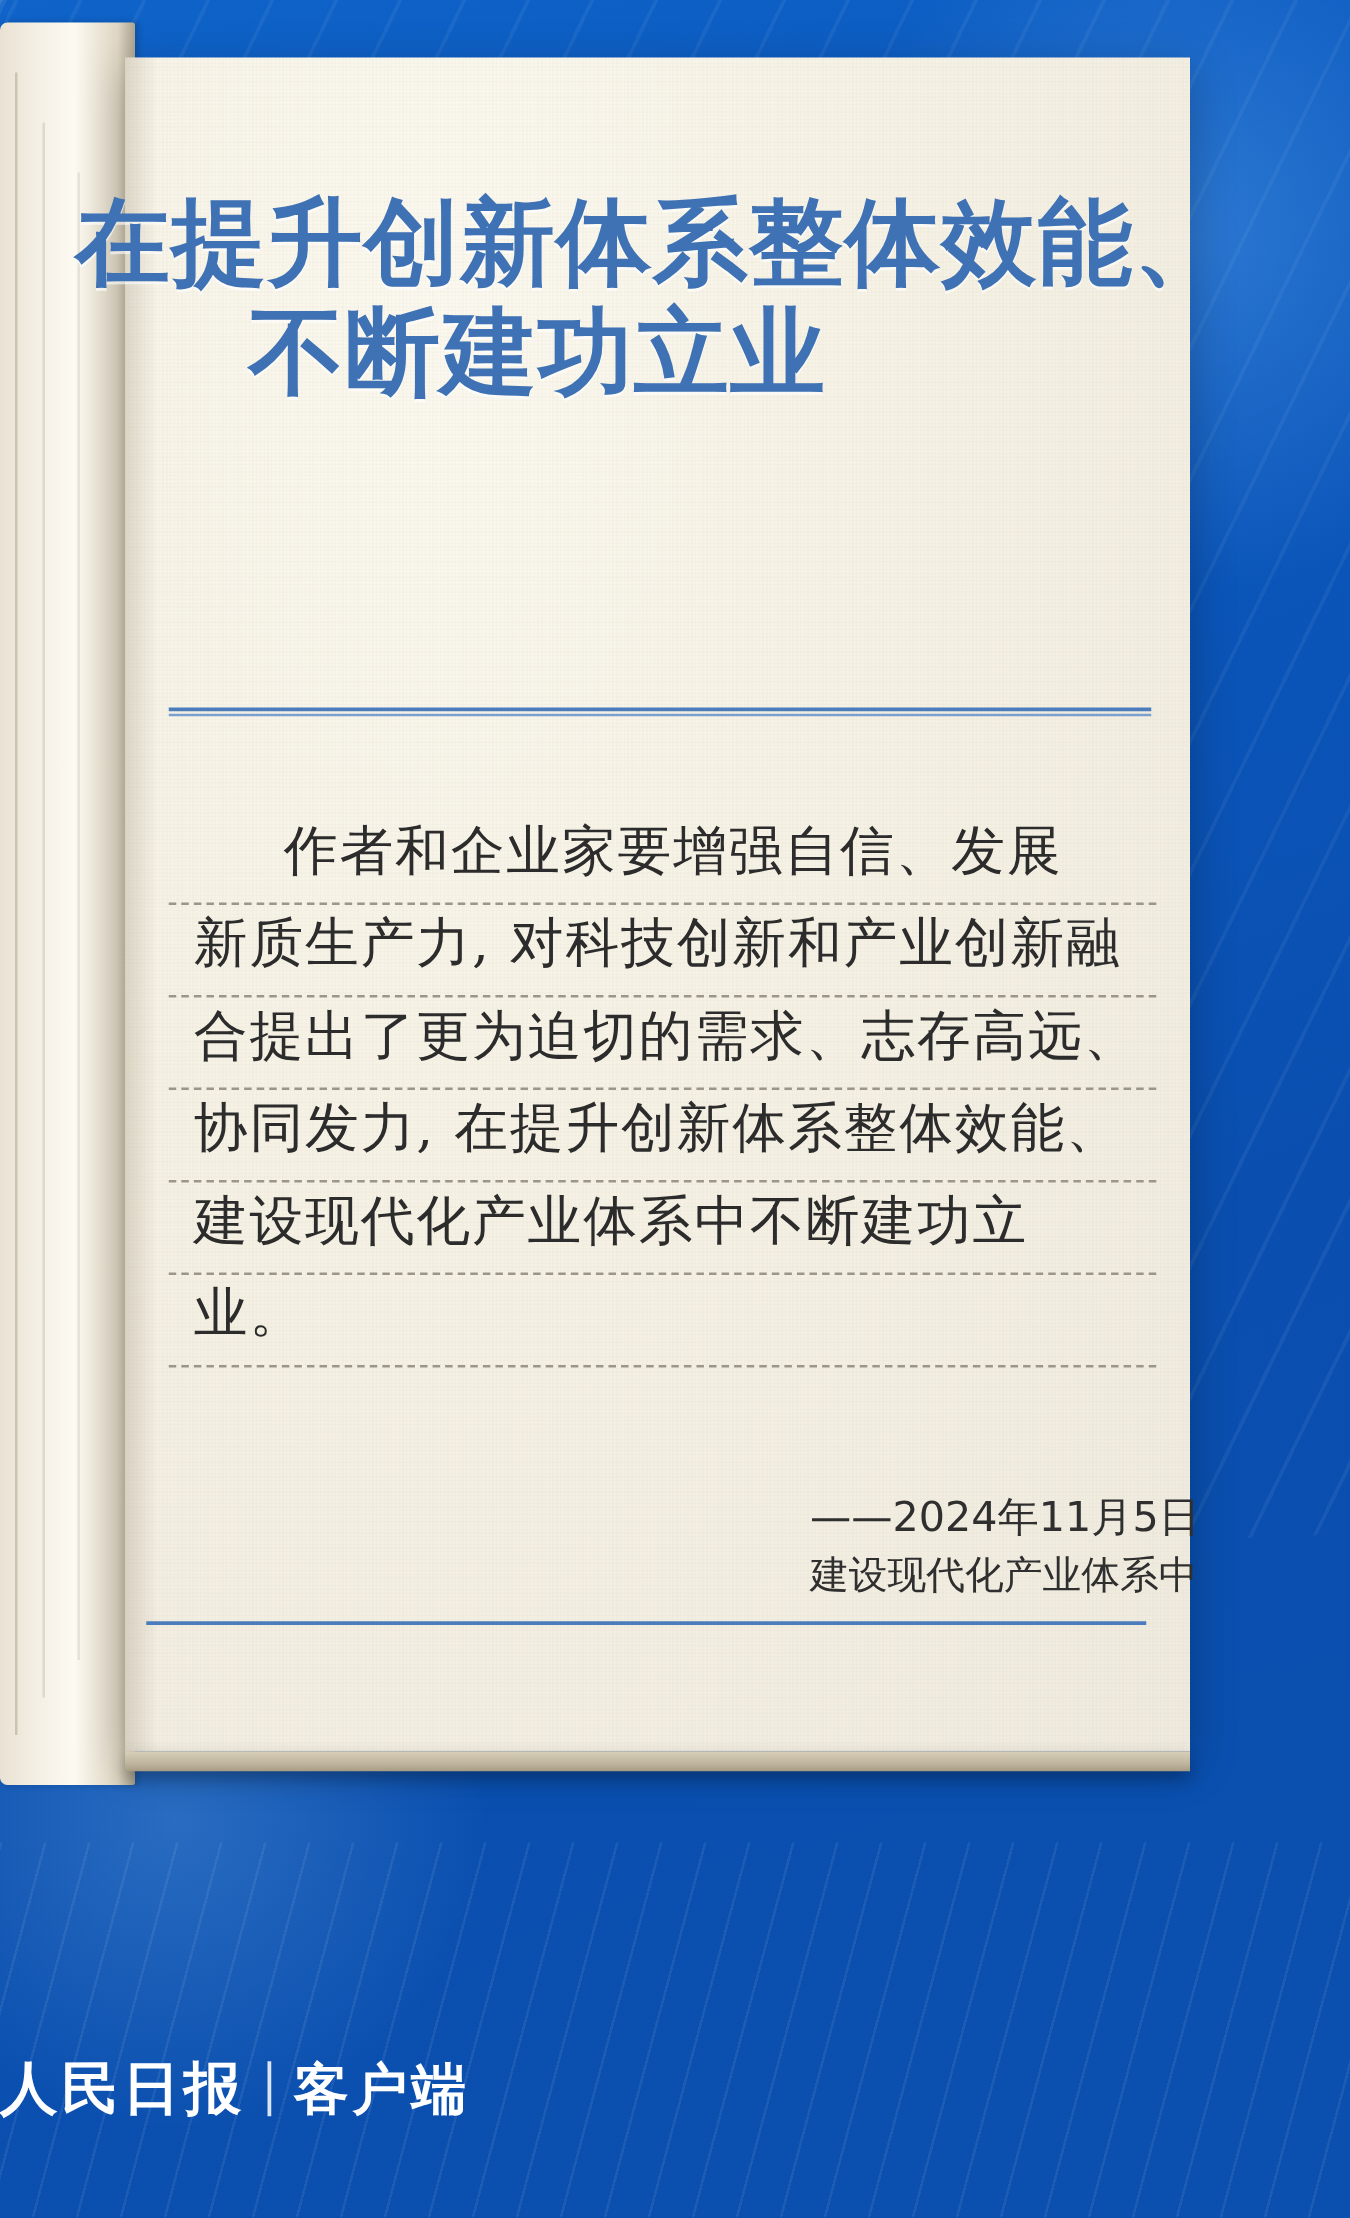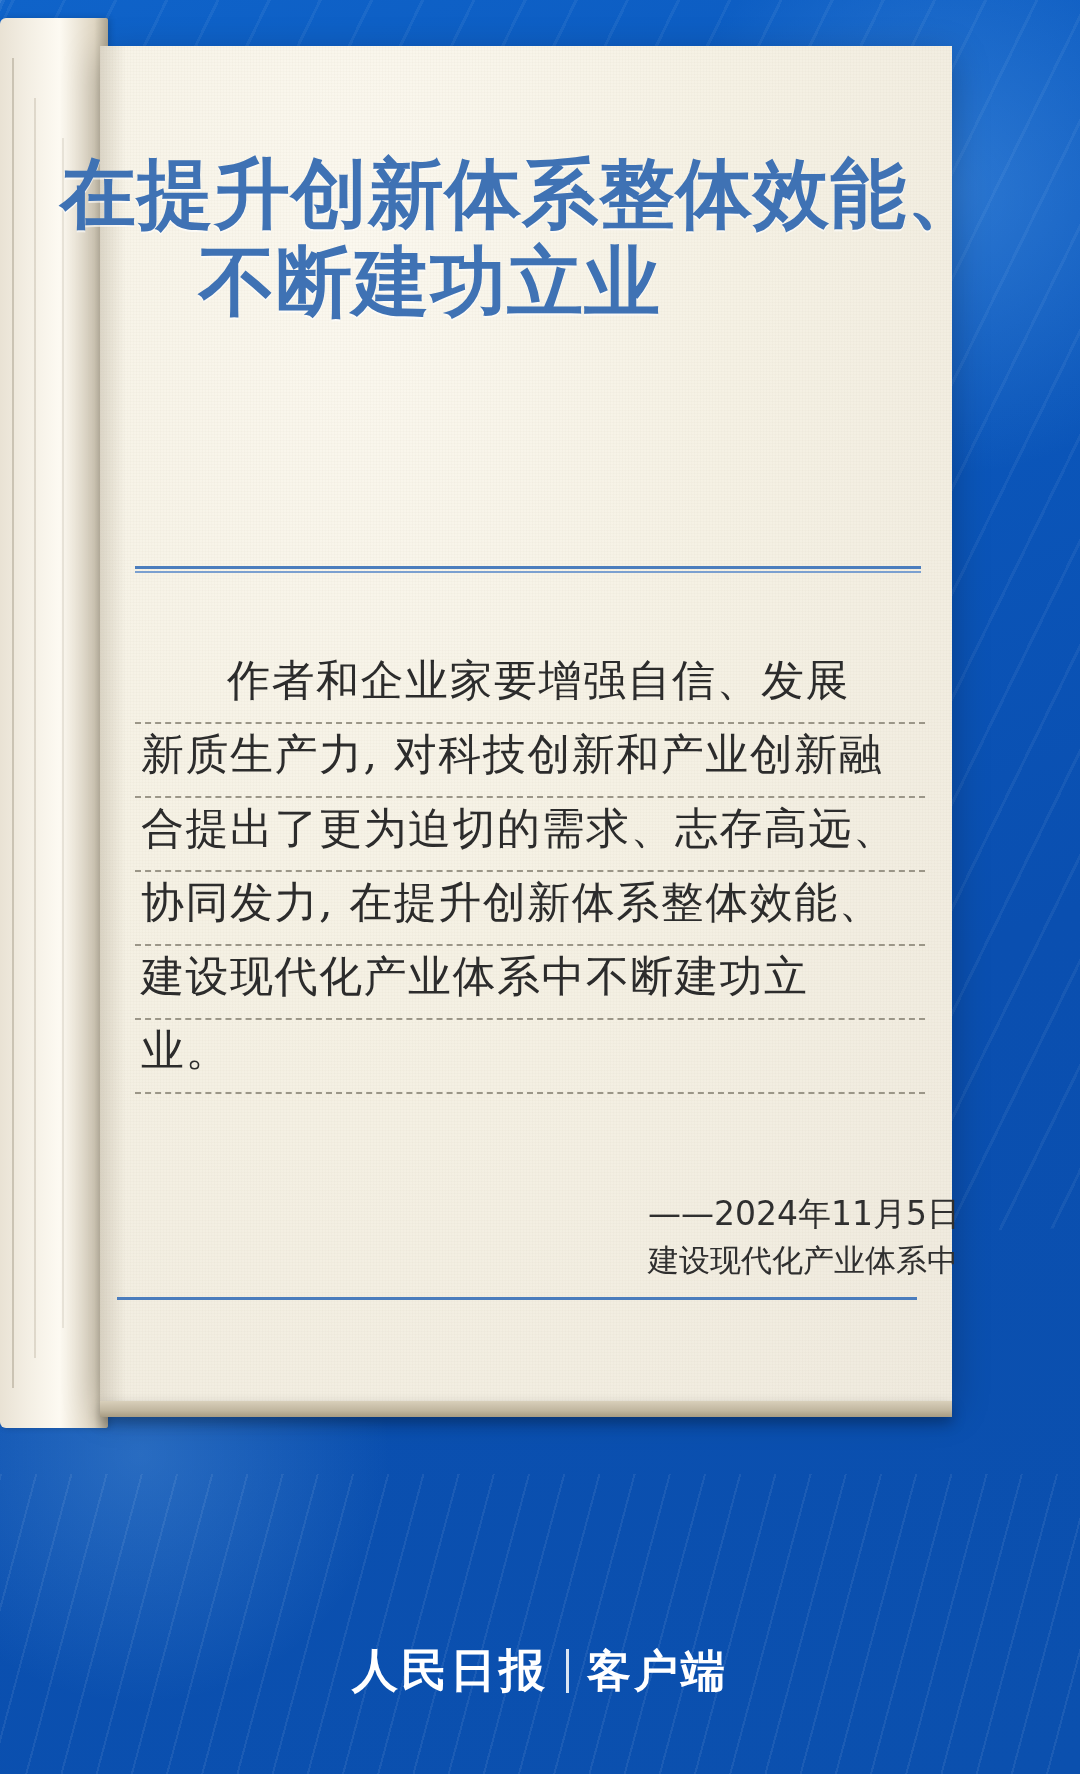--- a/index.html
+++ b/index.html
@@ -166,21 +166,21 @@
     width: 790px;
   }
   .body-line {
     position: relative;
     height: 74px;
     border-bottom: 2px dashed #9b9688;
     box-sizing: border-box;
   }
   .body-line span {
     position: absolute;
-    left: 6px;
+    left: 20px;
     bottom: 12px;
     font-family: "DejaVu Serif", "Liberation Serif", serif;
     font-size: 43px;
     letter-spacing: 1.5px;
     color: #2c2c2c;
     white-space: nowrap;
   }
   .body-line.indent span { left: 92px; }
 
   
@@ -219,21 +219,20 @@
       repeating-linear-gradient(105deg,
         rgba(255,255,255,0.07) 0 2px,
         rgba(255,255,255,0) 2px 34px);
   }
   .brand {
     position: absolute;
     left: 0; right: 0;
     bottom: 72px;
     display: flex;
     align-items: center;
-    justify-content: center;
     gap: 18px;
     pointer-events: auto;
   }
   .brand-main {
     font-family: "DejaVu Serif", "Liberation Serif", serif;
     font-weight: 700;
     font-size: 46px;
     letter-spacing: 3px;
     color: #ffffff;
   }

